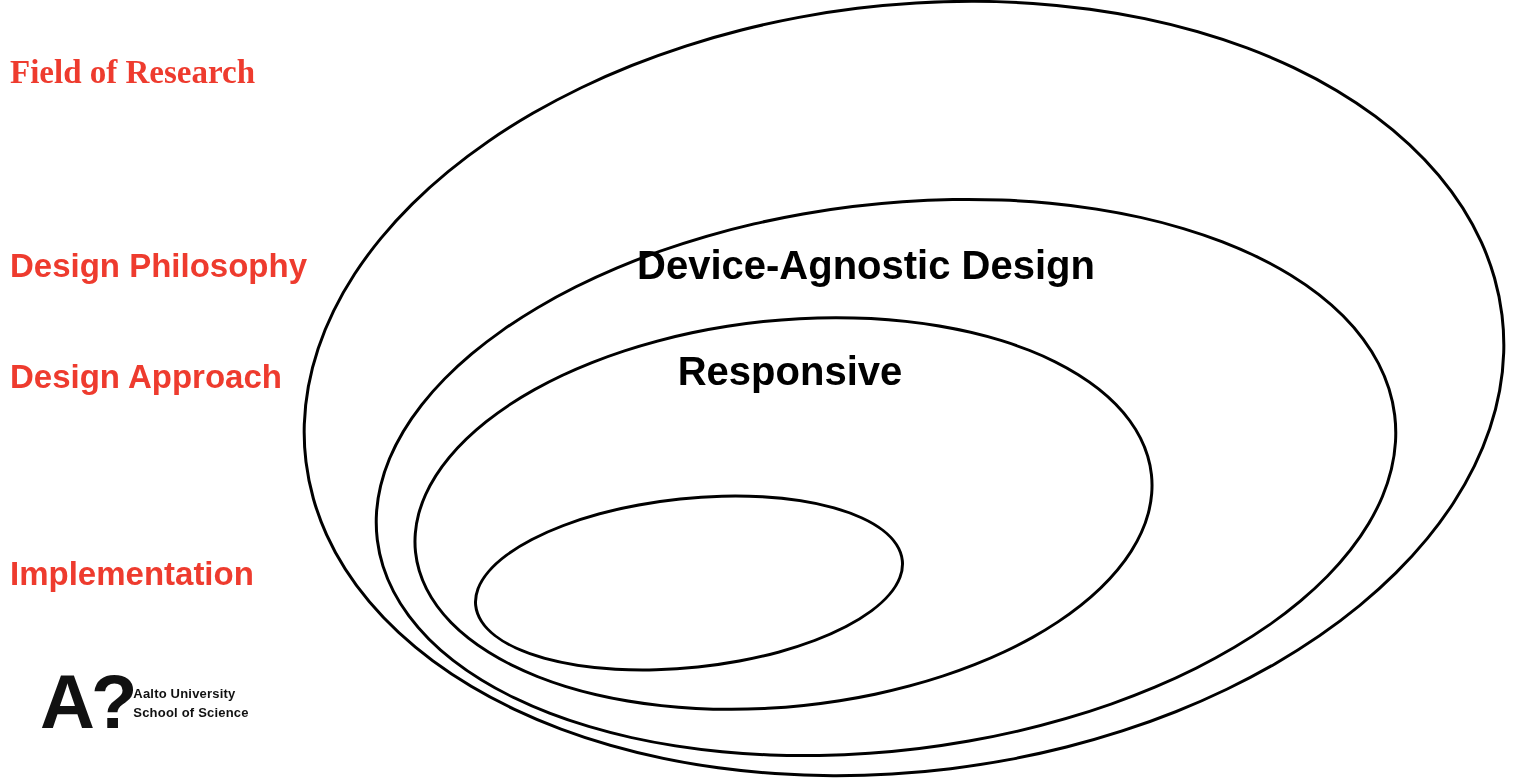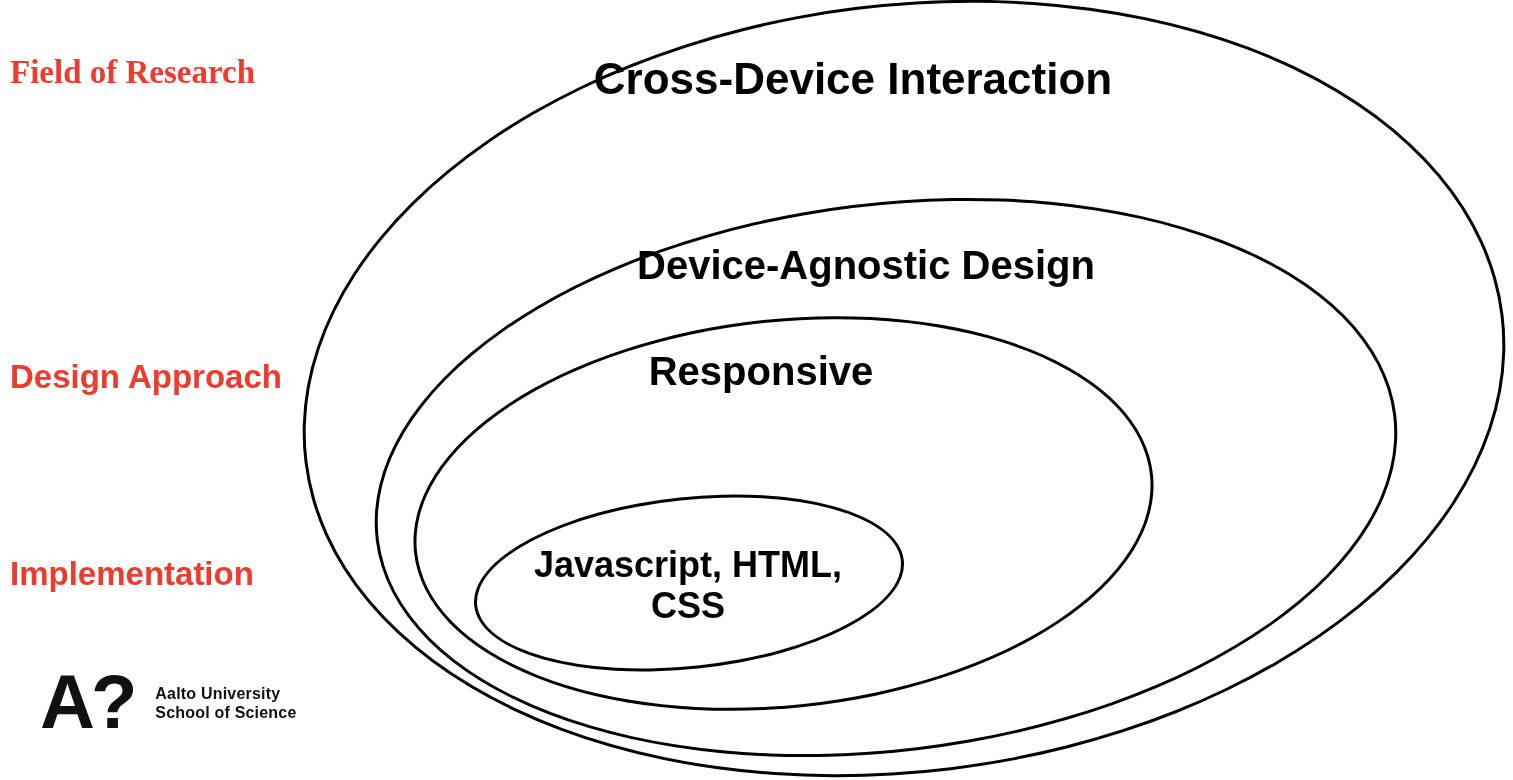--- a/index.html
+++ b/index.html
@@ -30,21 +30,21 @@
   .ring-label {
     position: absolute;
     transform: translateX(-50%);
     text-align: center;
     font-weight: bold;
     color: #000000;
     white-space: nowrap;
   }
   #ring-label-1 { left: 853px; top: 56px;  font-size: 44px; line-height: 46px; }
   #ring-label-2 { left: 866px; top: 243px; font-size: 40px; line-height: 44px; }
-  #ring-label-3 { left: 761px; top: 351px; font-size: 40px; line-height: 41px; }
+  #ring-label-3 { left: 790px; top: 351px; font-size: 40px; line-height: 41px; }
   #ring-label-4 { left: 688px; top: 544px; font-size: 36px; line-height: 41px; }
   .ring-label div:empty { display: none; }
 
   .category-label {
     position: absolute;
     left: 10px;
     font-weight: bold;
     font-size: 33px;
     line-height: 36px;
     color: #ee3b2e;
@@ -63,56 +63,48 @@
     align-items: center;
   }
   #logo-mark {
     font-size: 76px;
     font-weight: bold;
     letter-spacing: -4px;
     line-height: 84px;
     color: #111111;
   }
   #logo-text {
-    margin-left: 22px;
     margin-top: 2px;
-    font-size: 16px;
+    font-size: 13px;
     font-weight: bold;
     line-height: 19px;
     letter-spacing: 0.2px;
     color: #111111;
   }
 </style>
 </head>
 <body>
 
 <div id="canvas">
 
   <div id="ring-1" class="ring"></div>
   <div id="ring-2" class="ring"></div>
   <div id="ring-3" class="ring"></div>
   <div id="ring-4" class="ring"></div>
 
-  <div id="ring-label-1" class="ring-label">
-    <div>Cross-Device Interaction</div>
-
-  </div>
   <div id="ring-label-2" class="ring-label">
     <div>Device-Agnostic Design</div>
 
   </div>
   <div id="ring-label-3" class="ring-label">
     <div>Responsive</div>
   </div>
-  <div id="ring-label-4" class="ring-label">
-    <div>Javascript, HTML,</div>
-    <div>CSS</div>
-  </div>
 
   <div id="category-1" class="category-label">Field of Research</div>
+  <div id="category-2" class="category-label">Design Philosophy</div>
   <div id="category-4" class="category-label">Implementation</div>
   <div id="category-3" class="category-label">Design Approach</div>
 
   <div id="logo">
     <div id="logo-mark">A?</div>
     <div id="logo-text">
       <div>Aalto University</div>
       <div>School of Science</div>
     </div>
   </div>

